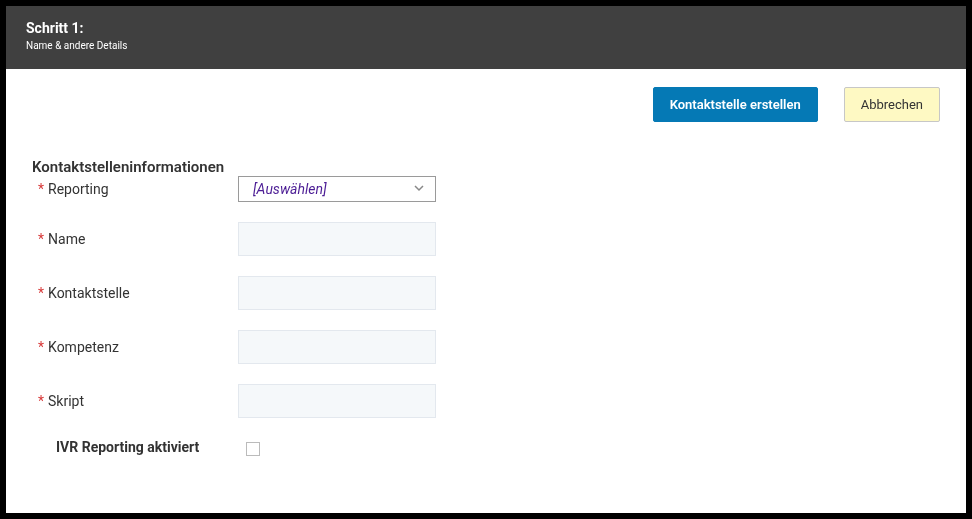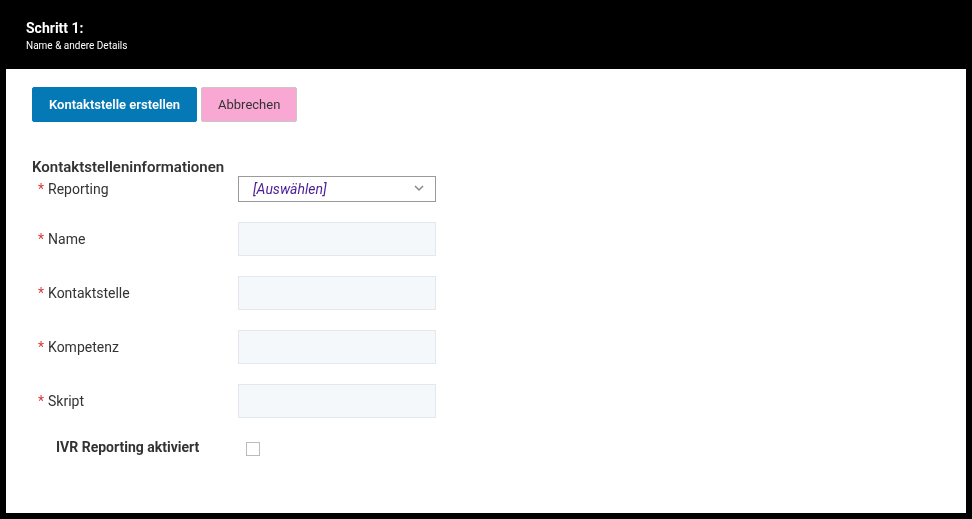--- a/index.html
+++ b/index.html
@@ -15,59 +15,60 @@
       height: 519px;
     }
     .panel {
       background: #fff;
       width: 100%;
       height: 100%;
       display: flex;
       flex-direction: column;
     }
     .header {
-      background: #000000;
+      background: #404040;
       color: #fff;
       padding: 14px 20px 18px 20px;
     }
     .header-step {
       font-weight: 700;
       font-size: 14px;
       margin-bottom: 4px;
     }
     .header-subtitle {
       font-size: 10px;
       font-weight: 400;
     }
     .content {
       flex: 1;
       padding: 18px 26px 0 26px;
       overflow: hidden;
     }
     .action-bar {
       display: flex;
-      gap: 4px;
+      justify-content: flex-end;
+      gap: 26px;
       margin-bottom: 36px;
     }
     .btn {
       padding: 9px 16px;
       font-size: 13px;
       border-radius: 2px;
       cursor: pointer;
       font-family: inherit;
       border: 1px solid;
     }
     .btn-primary {
       background: #0579b5;
       color: #fff;
       border-color: #0579b5;
       font-weight: 600;
     }
     .btn-secondary {
-      background: #f9a8d4;
+      background: #fef9c3;
       color: #333;
       border-color: #c7c7c7;
     }
     .section-title {
       font-size: 15px;
       font-weight: 600;
       color: #333;
     }
     .form-rows {
       padding-left: 6px;

